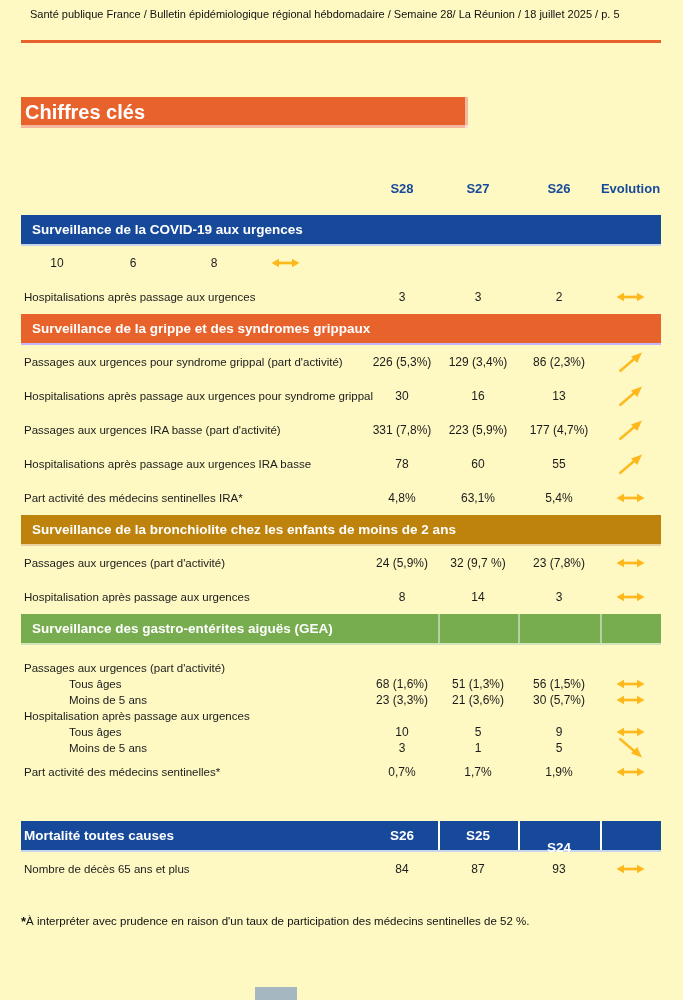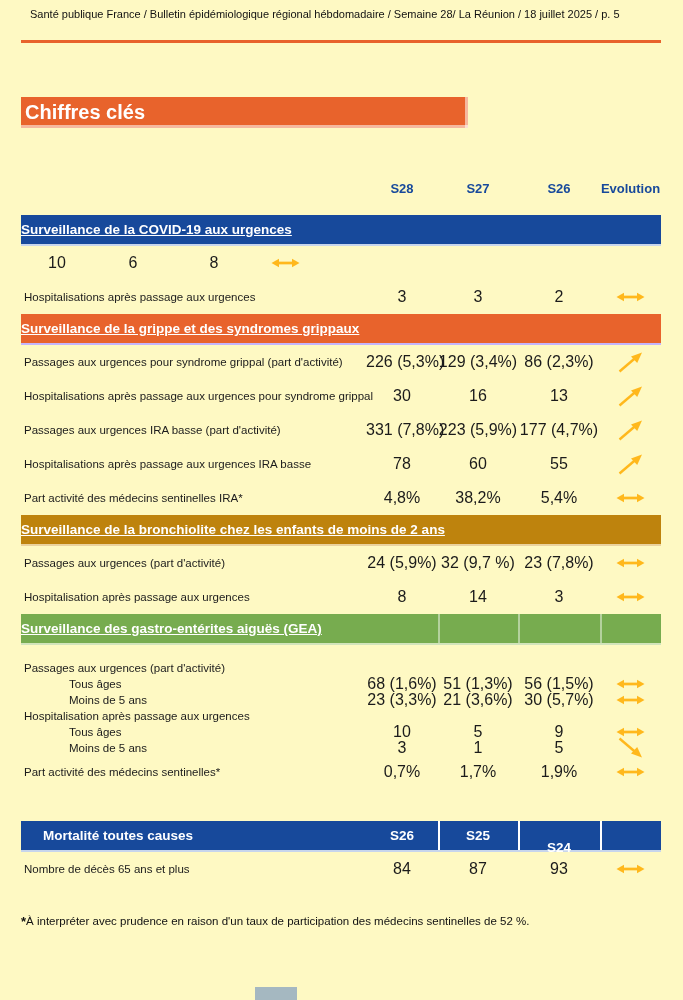--- a/index.html
+++ b/index.html
@@ -12,40 +12,40 @@
           font-size:20px;font-weight:bold;display:flex;align-items:center;padding-left:4px;
           box-sizing:border-box;box-shadow:inset 0 -3px 0 rgba(255,255,255,.55), inset -3px 0 0 rgba(255,255,255,.55);}
   .week-row{margin-top:52px;display:flex;height:16px;align-items:center;
             font-size:13px;font-weight:bold;color:#17499B;justify-content:space-between;}
   .wk-label-spacer{width:345px;}
   .wk{text-align:center;white-space:nowrap;}
   .wk.v1{width:72px;} .wk.v2{width:80px;} .wk.v3{width:82px;} .wk.evo{width:61px;}
   .table-host{margin-top:19px;}
   .bar{position:relative;height:31px;box-sizing:border-box;display:flex;align-items:center;
        color:#fff;font-weight:bold;font-size:13.5px;}
-  .bar-title{white-space:nowrap;text-decoration:underline;}
+  .bar-title{padding-left:11px;white-space:nowrap;}
   .bar-blue{background:#17499B;border-bottom:2px solid #C7D5EC;}
   .bar-orange{background:#E8632C;border-bottom:2px solid #c4b5fd;}
   .bar-ochre{background:#BE830D;border-bottom:2px solid #EAD29E;}
   .bar-green{background:#77AC4F;border-bottom:2px solid #D2E4BC;}
   .bar-sep{position:absolute;top:0;bottom:0;width:2px;}
   .bar-green .bar-sep{background:rgba(255,255,255,.45);}
   .bar-blue .bar-sep{background:#ffffff;}
   .row{display:flex;align-items:center;height:34px;font-size:11.5px;}
   .rows.compact{padding-top:15px;}
   .rows.compact .row{height:16px;}
   .row.top-gap{margin-top:8px;height:20px;}
   .cell-label{width:345px;padding-left:3px;box-sizing:border-box;white-space:nowrap;}
   .cell-label.indent{padding-left:48px;}
-  .cell-val{text-align:center;font-size:16px;white-space:nowrap;}
+  .cell-val{text-align:center;font-size:12px;white-space:nowrap;}
   .cell-val.v1{width:72px;} .cell-val.v2{width:80px;} .cell-val.v3{width:82px;}
   .cell-evo{width:61px;display:flex;justify-content:center;align-items:center;}
   .trend{display:flex;align-items:center;}
   .mortality{margin-top:41px;}
-  .mort-bar .cell-label{padding-left:22px;}
+  .mort-bar .cell-label{padding-left:3px;}
   .mort-wk{text-align:center;color:#fff;font-weight:bold;font-size:13.5px;}
   .mort-wk.v1{width:72px;} .mort-wk.v2{width:80px;} .mort-wk.v3{width:82px;margin-top:24px;}
   .footnote{margin-top:28px;font-size:11.5px;color:#111;}
   .fn-star{font-weight:bold;font-size:13px;vertical-align:-1px;}
   .footer-logo{position:absolute;left:255px;top:987px;width:42px;height:13px;background:#5B83C0;opacity:.55;}
 </style>
 </head>
 <body>
 
 <div class="page">
@@ -153,21 +153,21 @@
                 <svg width="25" height="22" viewBox="0 0 25 22">
                   <line x1="1.5" y1="20.5" x2="18.5" y2="6" stroke="#FFB81C" stroke-width="2.4"></line>
                   <polygon points="24,1.5 13,5.5 19.2,12" fill="#FFB81C"></polygon>
                 </svg>
               </span>
             </div>
           </div>
           <div class="row">
             <div class="cell-label">Part activité des médecins sentinelles IRA*</div>
             <div class="cell-val v1">4,8%</div>
-            <div class="cell-val v2">38,2%</div>
+            <div class="cell-val v2">63,1%</div>
             <div class="cell-val v3">5,4%</div>
             <div class="cell-evo">
               <span class="trend">
                 <svg width="29" height="12" viewBox="0 0 29 12">
                   <line x1="6" y1="6" x2="23" y2="6" stroke="#FFB81C" stroke-width="2.7"></line>
                   <polygon points="0.5,6 8,1.7 8,10.3" fill="#FFB81C"></polygon>
                   <polygon points="28.5,6 21,1.7 21,10.3" fill="#FFB81C"></polygon>
                 </svg>
               </span>
             </div>

